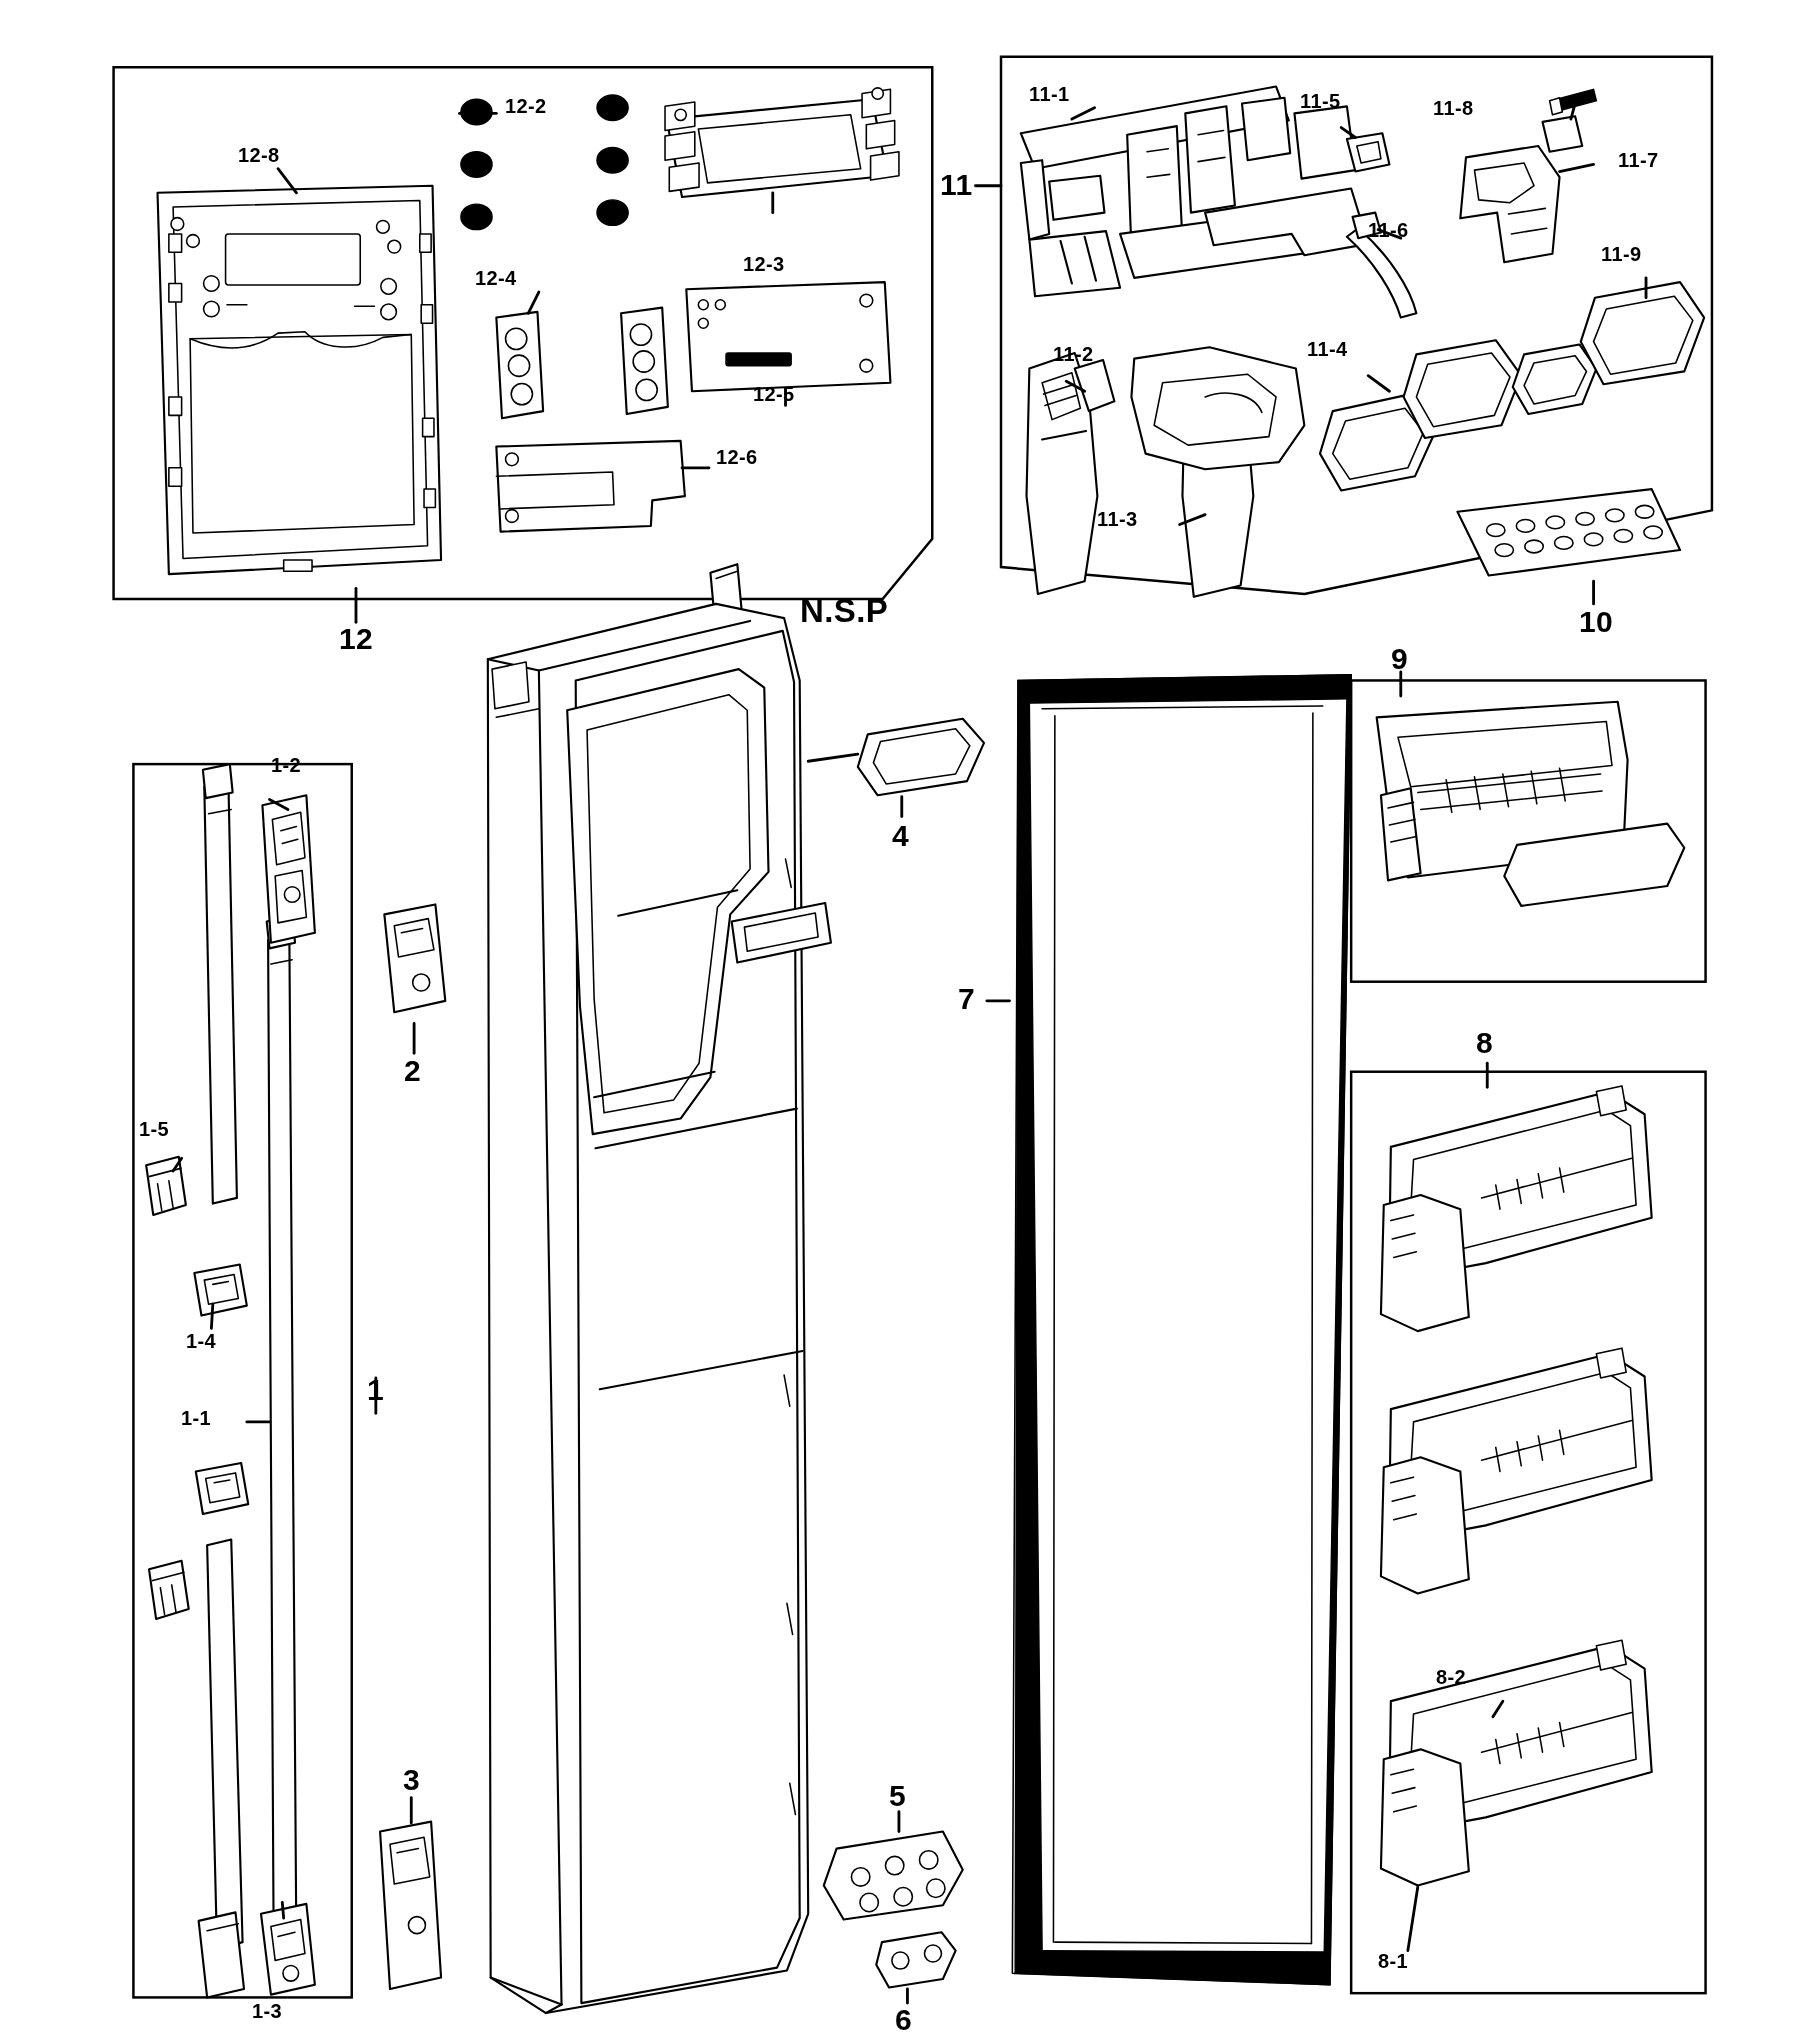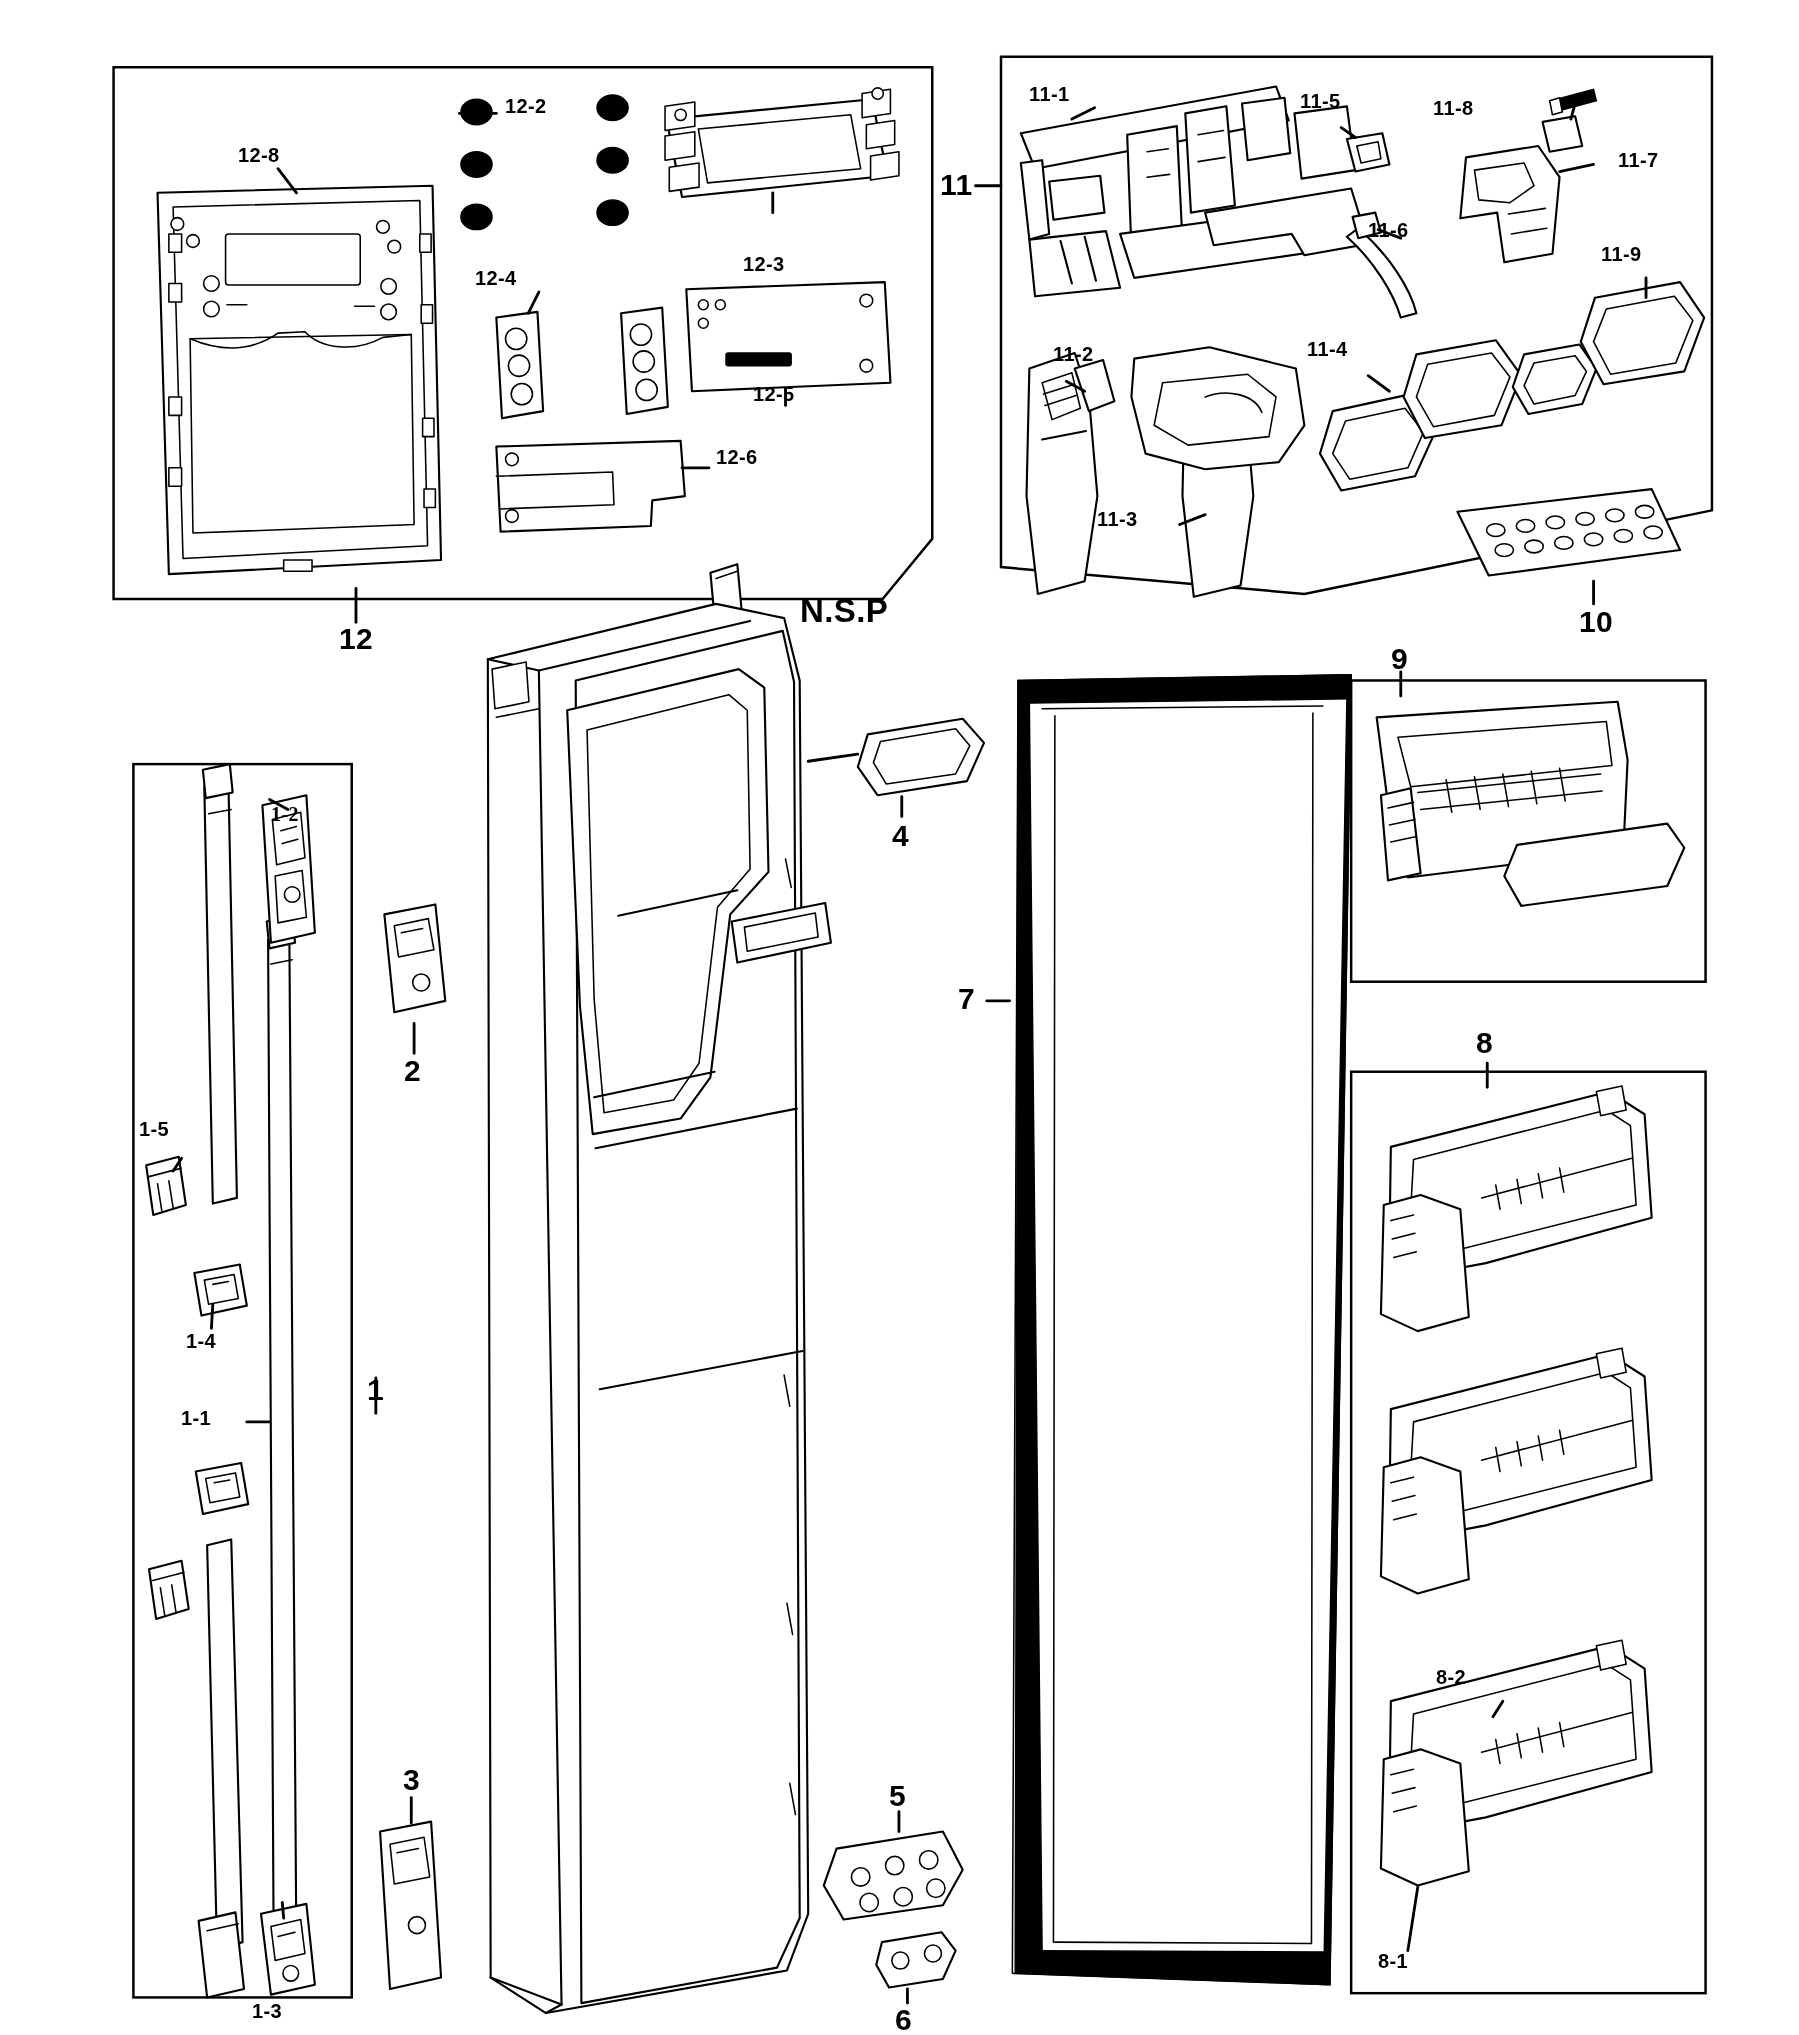--- a/index.html
+++ b/index.html
@@ -531,21 +531,21 @@
   <div class="label lbl-md" style="left:1436px; top:1667px;">8-2</div>
 
   <div class="label lbl-lg" style="left:958px; top:984px;">7</div>
   <div class="label lbl-lg" style="left:895px; top:2005px;">6</div>
   <div class="label lbl-lg" style="left:889px; top:1781px;">5</div>
   <div class="label lbl-lg" style="left:892px; top:821px;">4</div>
   <div class="label lbl-lg" style="left:403px; top:1765px;">3</div>
   <div class="label lbl-lg" style="left:404px; top:1056px;">2</div>
   <div class="label lbl-lg" style="left:367px; top:1375px;">1</div>
   <div class="label lbl-md" style="left:181px; top:1408px;">1-1</div>
-  <div class="label lbl-md" style="left:271px; top:804px;font-family:Liberation Serif, serif;">1-2</div>
+  <div class="label lbl-md" style="left:271px; top:755px;">1-2</div>
   <div class="label lbl-md" style="left:252px; top:2001px;">1-3</div>
   <div class="label lbl-md" style="left:186px; top:1331px;">1-4</div>
   <div class="label lbl-md" style="left:139px; top:1119px;">1-5</div>
 
   <div class="label nsp" style="left:800px; top:594px;">N.S.P</div>
 
 </div>
 
 
 </body></html>

